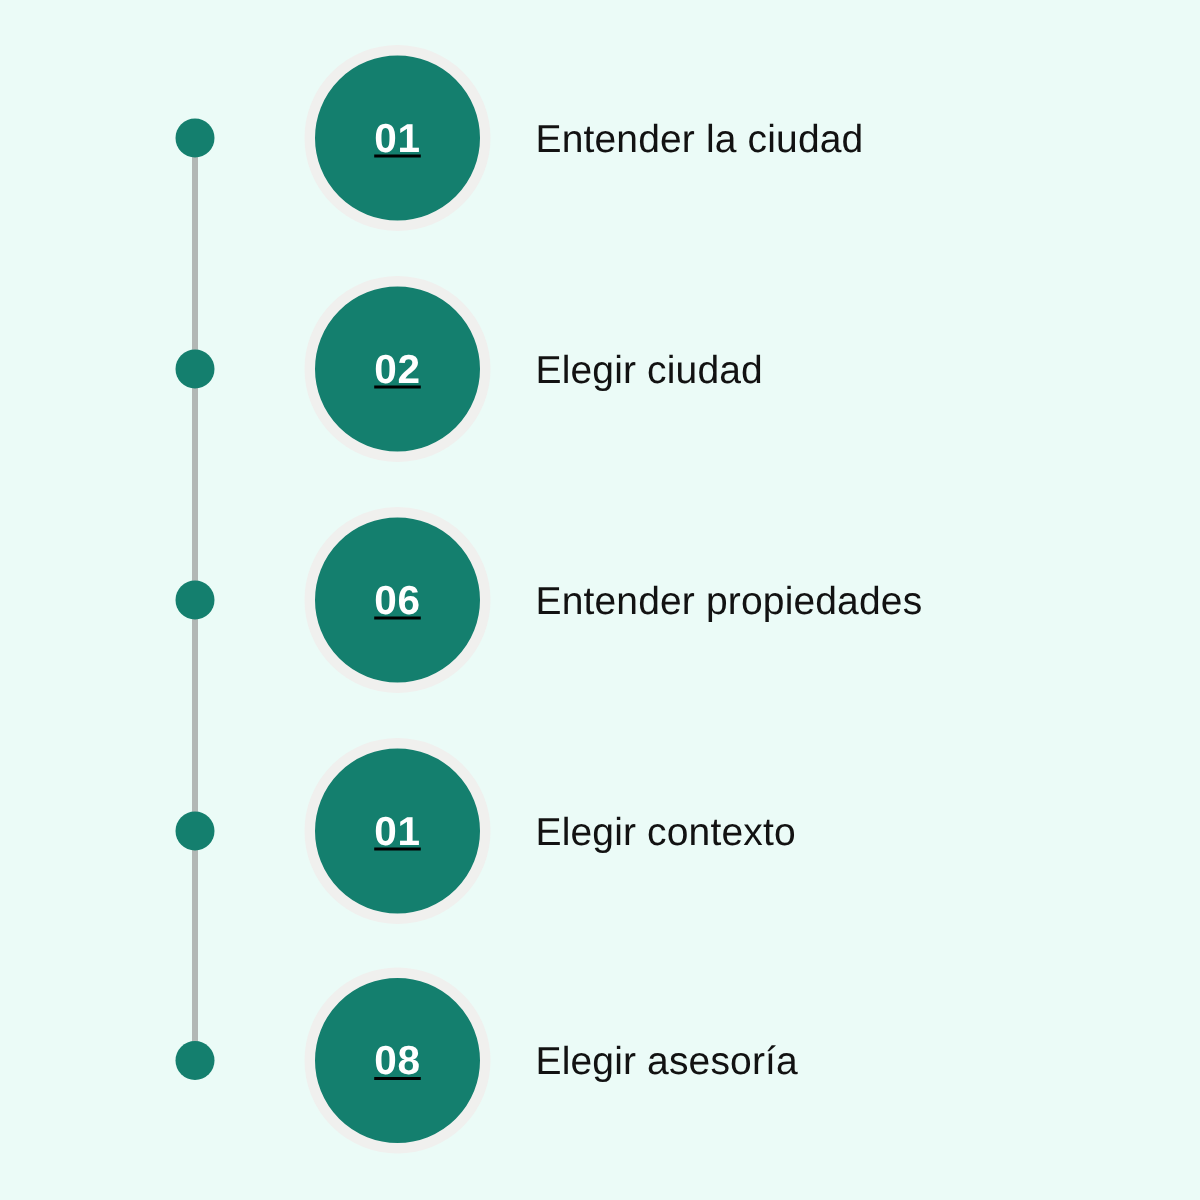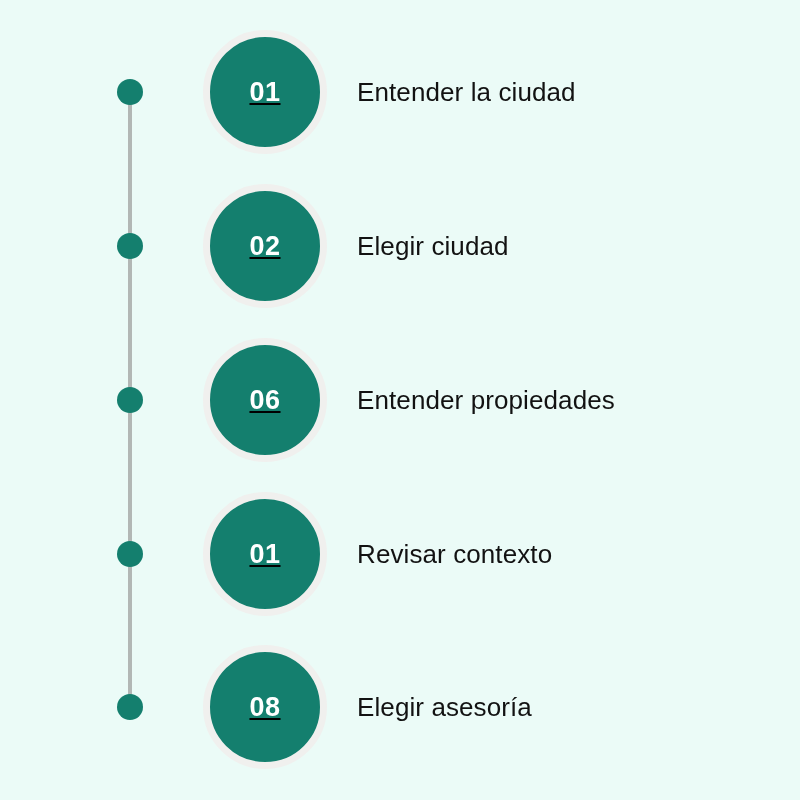--- a/index.html
+++ b/index.html
@@ -127,21 +127,21 @@
         <span class="step-number">06</span>
       </div>
       <div class="step-label">Entender propiedades</div>
     </div>
 
     <div class="step-row" style="top:554px;">
       <div class="rail-dot"></div>
       <div class="step-badge">
         <span class="step-number">01</span>
       </div>
-      <div class="step-label">Revisar contexto</div>
+      <div class="step-label">Elegir contexto</div>
     </div>
 
     <div class="step-row" style="top:707px;">
       <div class="rail-dot"></div>
       <div class="step-badge">
         <span class="step-number">08</span>
       </div>
       <div class="step-label">Elegir asesoría</div>
     </div>
 

